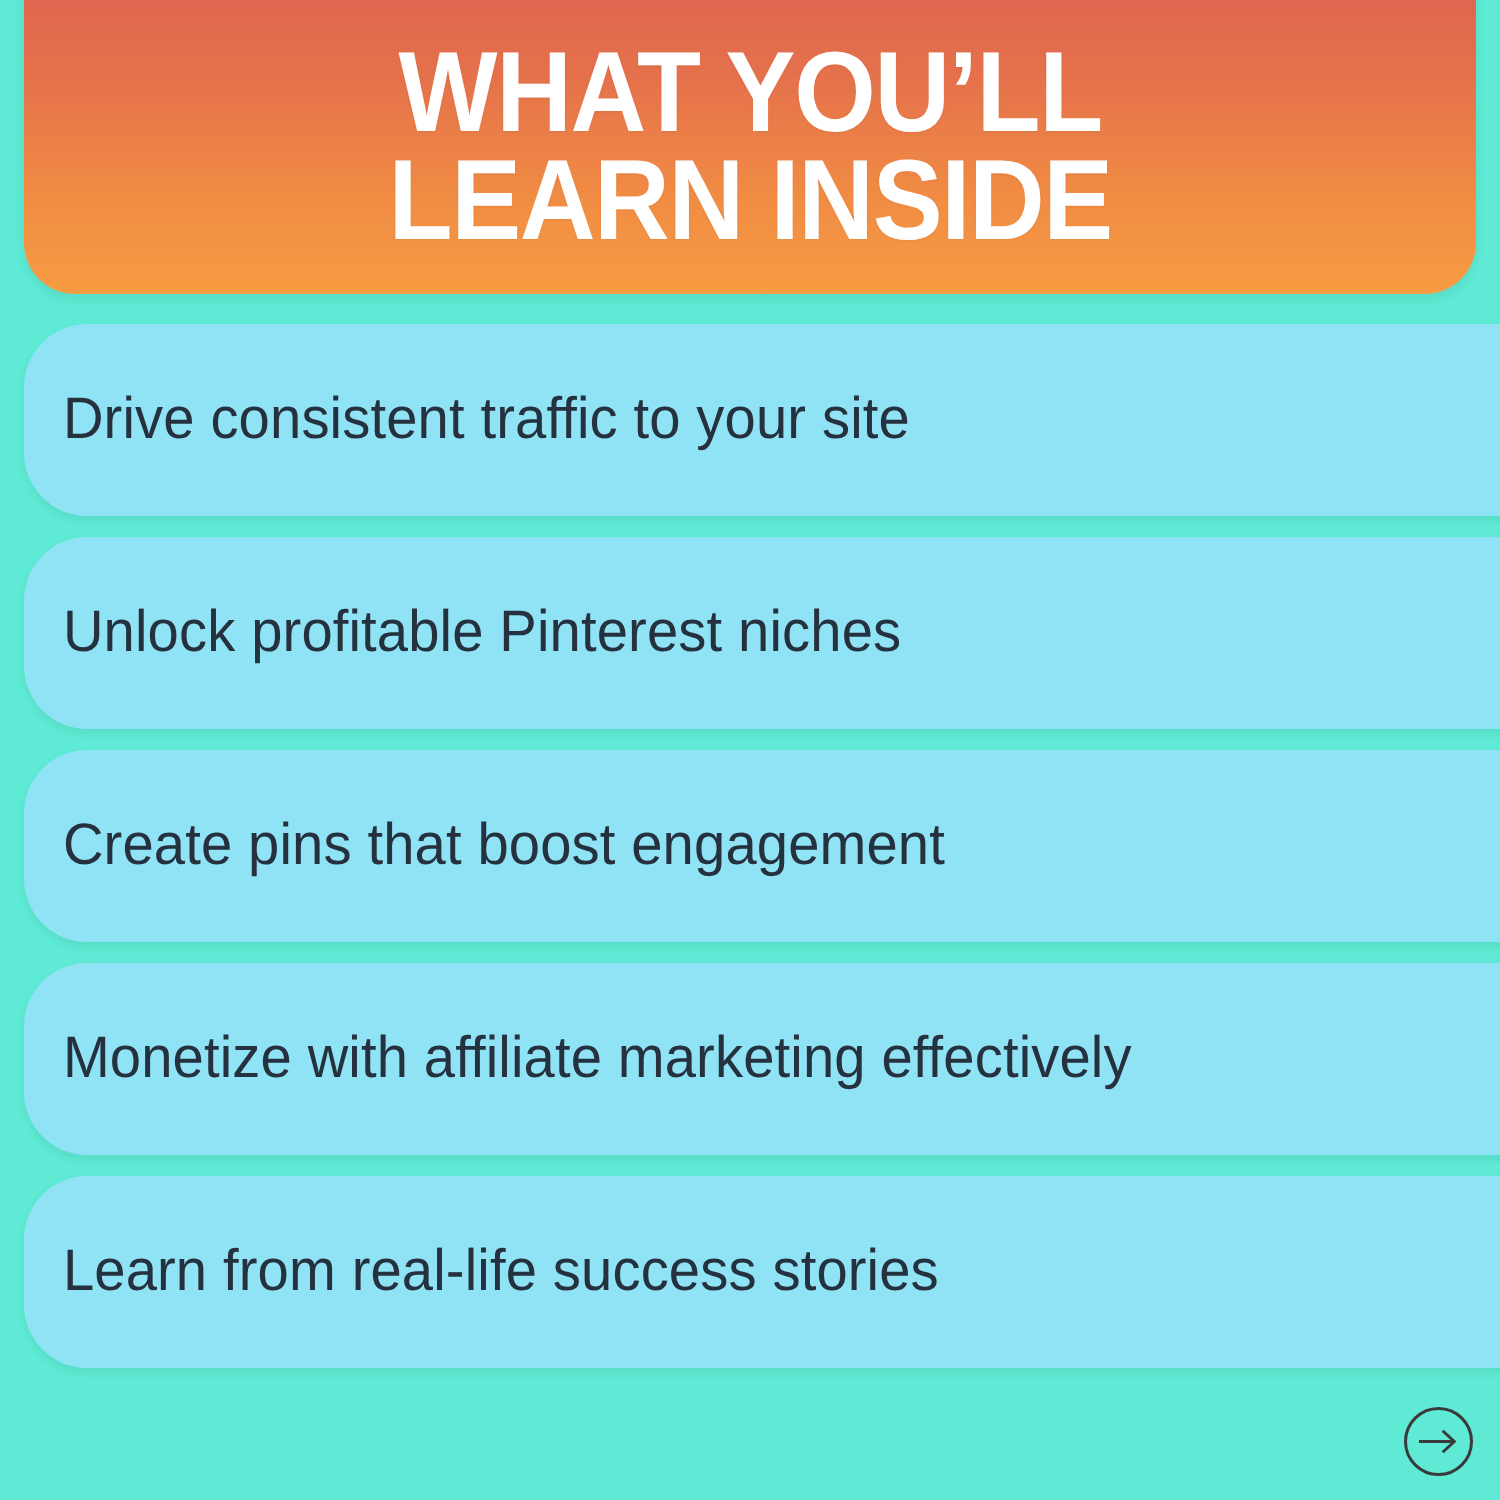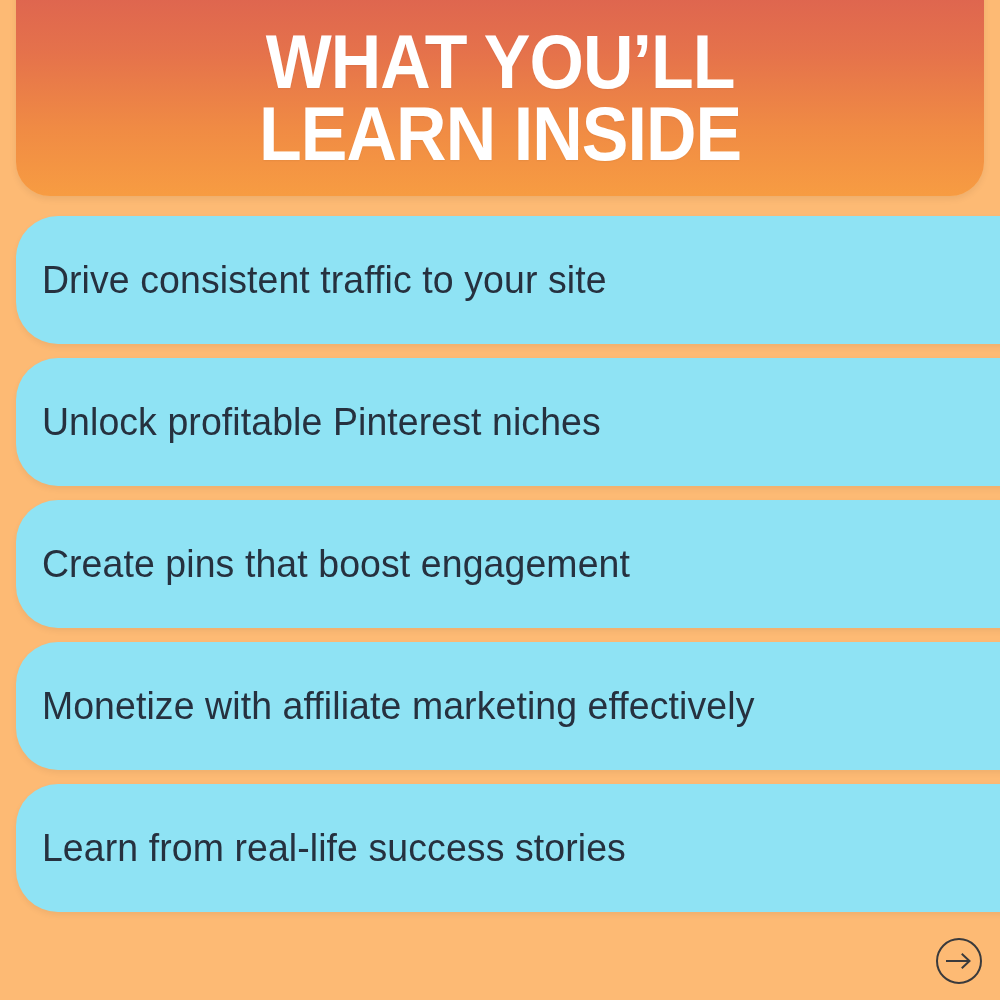--- a/index.html
+++ b/index.html
@@ -11,21 +11,21 @@
     height: 1000px;
     background: #ffffff;
     font-family: "Liberation Sans", sans-serif;
     overflow: hidden;
   }
 
   .canvas {
     position: relative;
     width: 1000px;
     height: 1000px;
-    background: #fdba74;
+    background: #5eead4;
   }
 
   
   .header-banner {
     position: absolute;
     left: 16px;
     top: -14px;
     width: 968px;
     height: 210px;
     border-radius: 0 0 34px 34px;

